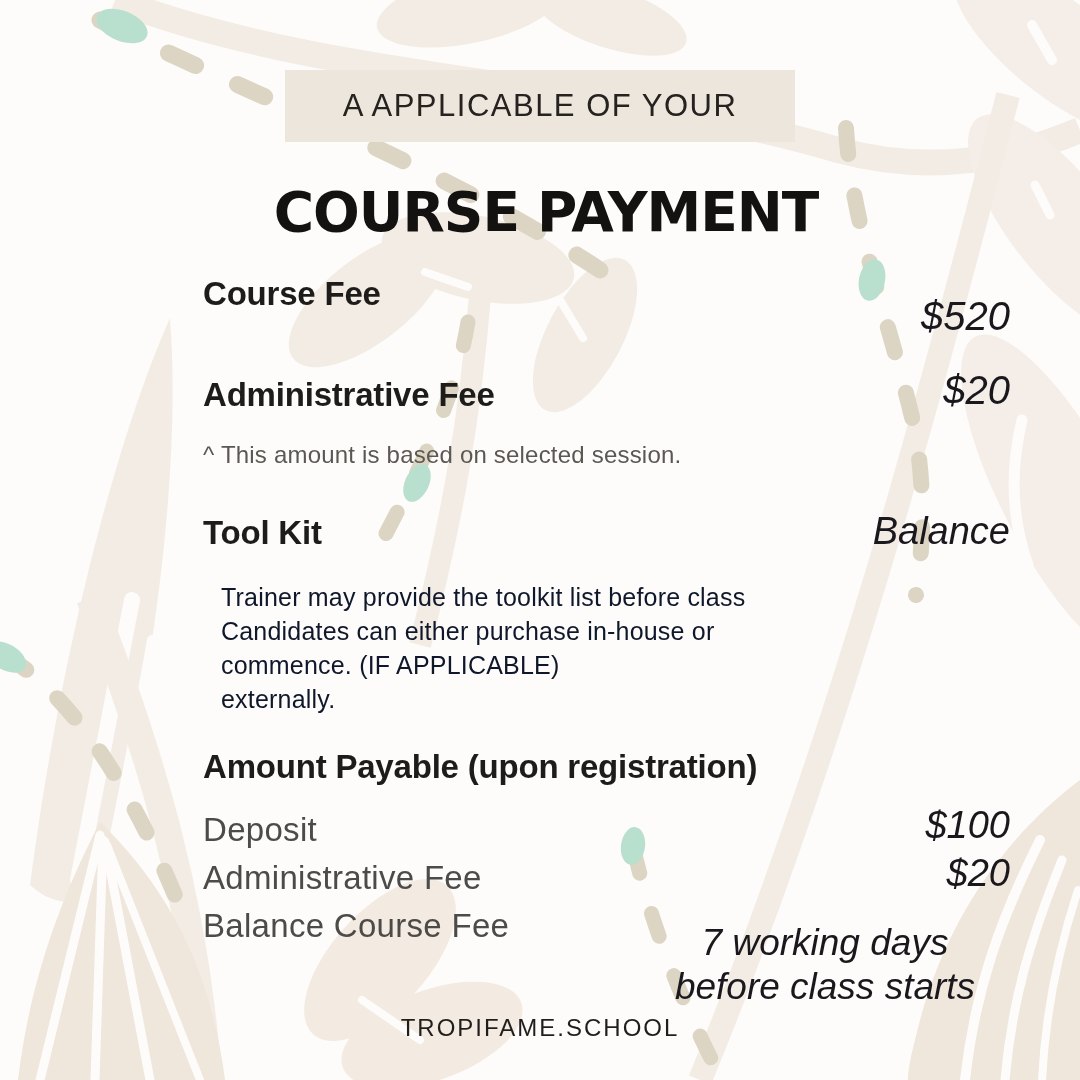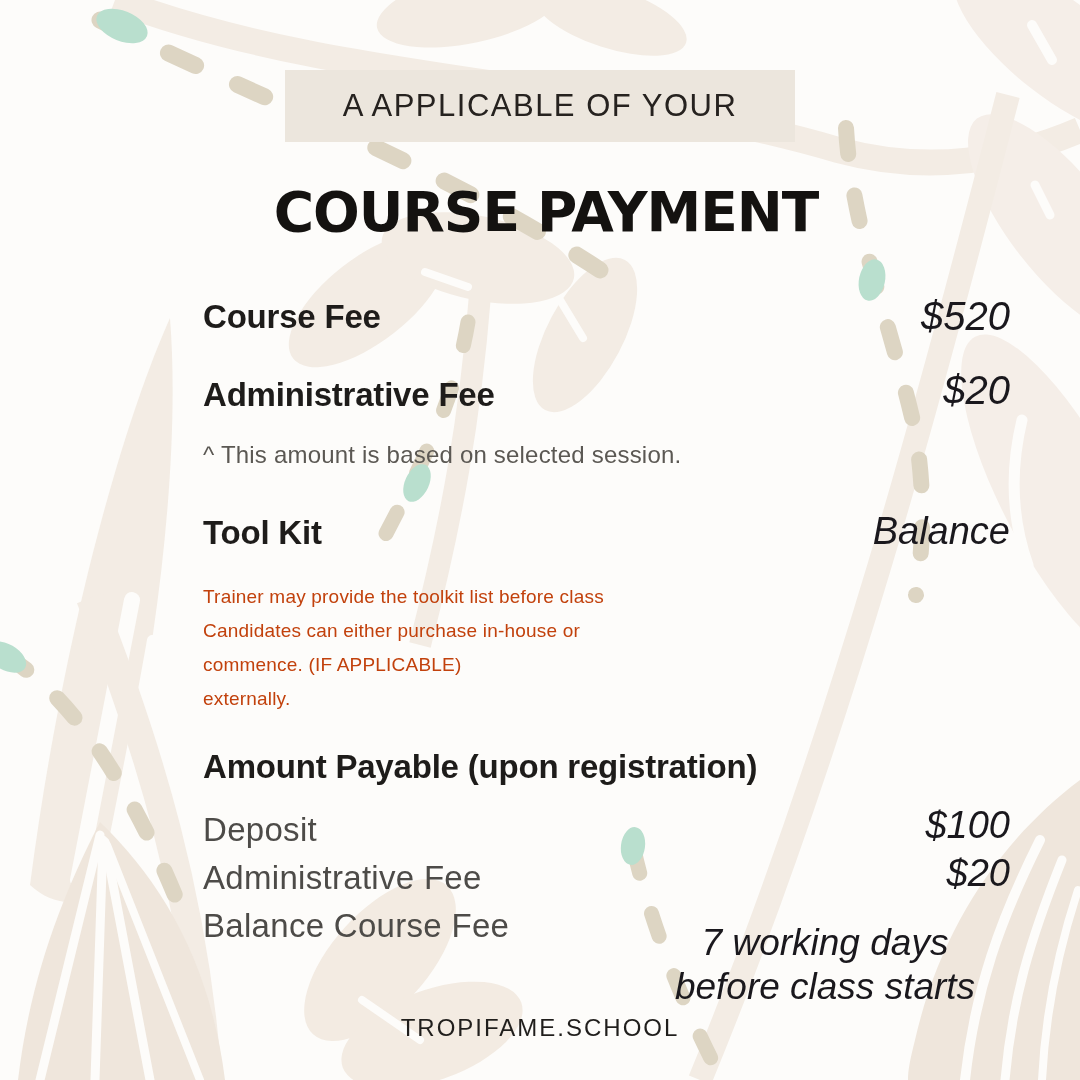--- a/index.html
+++ b/index.html
@@ -31,22 +31,22 @@
   }
   .fee-value{
     position:absolute;left:680px;width:330px;text-align:right;
     font-style:italic;font-size:40px;color:#1a181d;white-space:nowrap;
   }
   .fee-value.small{font-size:38px;}
   .note{
     position:absolute;left:203px;font-size:24px;color:#5b5853;letter-spacing:0.2px;
   }
   .paragraph{
-    position:absolute;left:203px;top:580px;
-    font-size:19px;line-height:34px;color:#c2410c;letter-spacing:0.2px;
+    position:absolute;left:221px;top:580px;
+    font-size:25px;line-height:34px;color:#0f172a;letter-spacing:0.2px;
   }
   .sub-label{
     position:absolute;left:203px;
     font-size:33px;font-weight:400;color:#4d4b48;letter-spacing:0.3px;white-space:nowrap;
   }
   .value-multiline{
     position:absolute;left:640px;width:370px;text-align:center;
     font-style:italic;font-size:37px;line-height:44px;color:#1a181d;margin-top:24px;
   }
   .brand-footer{
@@ -130,21 +130,21 @@
       <ellipse cx="6" cy="657" rx="22" ry="13" transform="rotate(30 6 657)" fill="#b9dfce"></ellipse>
       <ellipse cx="633" cy="846" rx="12" ry="19" transform="rotate(8 633 846)" fill="#b9dfce"></ellipse>
     </g>
   </svg>
 
   <div class="eyebrow-box">
     <span class="eyebrow-text">A APPLICABLE OF YOUR</span>
   </div>
   <h1 class="page-title">COURSE PAYMENT</h1>
 
-  <div class="fee-label" style="top:298px">Course Fee</div>
+  <div class="fee-label" style="top:275px">Course Fee</div>
   <div class="fee-value" style="top:294px">$520</div>
 
   <div class="fee-label" style="top:376px">Administrative Fee</div>
   <div class="fee-value" style="top:368px">$20</div>
 
   <div class="note" style="top:441px">^ This amount is based on selected session.</div>
 
   <div class="fee-label" style="top:514px">Tool Kit</div>
   <div class="fee-value small" style="top:510px">Balance</div>
 

